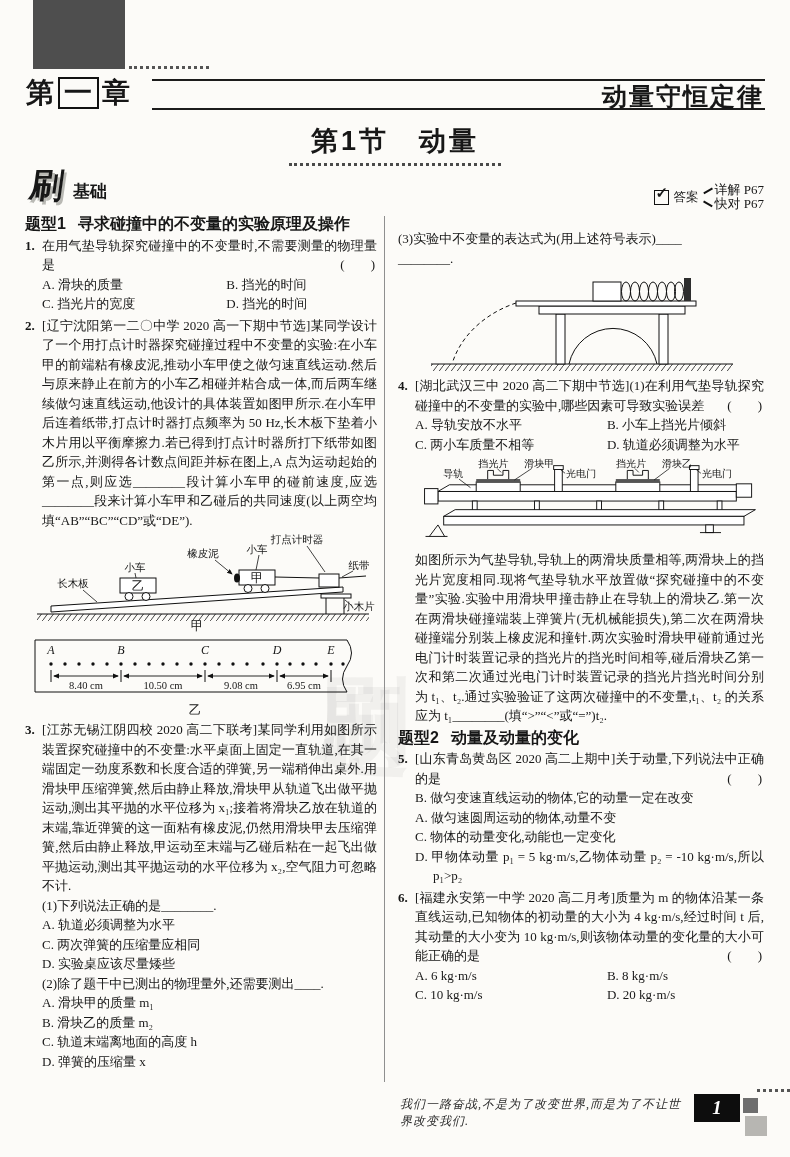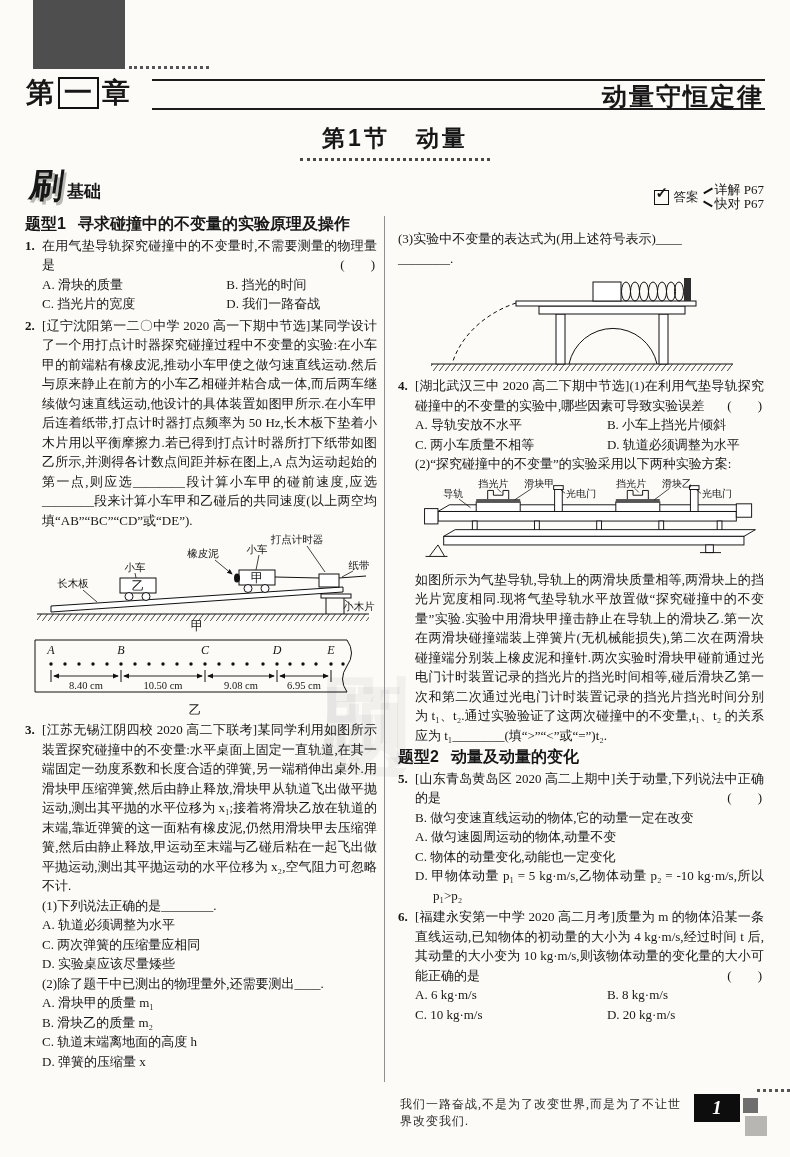--- a/index.html
+++ b/index.html
@@ -11,25 +11,25 @@
   .corner-dots { position:absolute; left:129px; top:66px; width:80px; border-top:3px dotted #555; }
   .chapter { position:absolute; left:26px; top:74px; font-family:"Liberation Sans",sans-serif;
              font-weight:bold; font-size:28px; letter-spacing:1px; display:flex; align-items:center; }
   .chapter .boxed { display:inline-block; border:2px solid #111; padding:0 4px; margin:0 3px; line-height:28px; }
   .rule { position:absolute; left:152px; width:613px; height:2px; background:#1c1c1c; }
   .rule-top { top:79px; } .rule-bottom { top:108px; }
   .book-title { position:absolute; right:26px; top:80px; font-family:"Liberation Sans",sans-serif;
                 font-weight:bold; font-size:25px; letter-spacing:2px; }
   .section-row { position:absolute; left:0; top:123px; width:100%; text-align:center; }
   .section-title { display:inline-block; font-family:"Liberation Sans",sans-serif; font-weight:bold;
-                   font-size:23px; letter-spacing:3px; padding:0 22px 4px; border-bottom:3px dotted #4a4a4a; }
+                   font-size:27px; letter-spacing:3px; padding:0 22px 4px; border-bottom:3px dotted #4a4a4a; }
   .logo { position:absolute; left:30px; top:167px; display:flex; align-items:flex-end; }
   .logo-big { font-family:"Liberation Sans",sans-serif; font-weight:bold; font-size:34px; line-height:36px;
               transform:skewX(-8deg); text-shadow:2.5px 2.5px 0 #b9b9b4; }
-  .logo-small { font-family:"Liberation Sans",sans-serif; font-weight:bold; font-size:17px; line-height:22px; margin-left:3px; }
+  .logo-small { font-family:"Liberation Sans",sans-serif; font-weight:bold; font-size:17px; line-height:22px; margin-left:9px; }
   .answer-box { position:absolute; right:26px; top:183px; display:flex; align-items:center; font-size:12.5px; }
   .cbx { position:relative; width:13px; height:13px; border:1.6px solid #111; margin-right:5px; }
   .cbx i { position:absolute; left:1px; top:-7px; font-style:normal; font-weight:bold; font-size:15px; }
   .answer-label { margin-right:4px; }
   .brace { width:9px; height:26px; position:relative; margin-right:3px; }
   .brace::before,.brace::after { content:""; position:absolute; left:0; width:10px; height:1.5px; background:#111; }
   .brace::before { top:6px; transform:rotate(-30deg); }
   .brace::after { bottom:6px; transform:rotate(30deg); }
   .answer-pages { display:flex; flex-direction:column; font-size:13px; line-height:14px; }
 
@@ -52,21 +52,21 @@
   svg text { font-family:"Liberation Sans",sans-serif; font-size:10.5px; fill:#151515; }
   svg text.serif { font-family:"Liberation Serif",serif; }
   svg text.cap { font-size:12.5px; }
   svg text.pt { font-style:italic; font-size:12px; }
 
   
   .watermark { position:absolute; left:300px; top:600px; font-size:95px; font-weight:bold;
                color:rgba(60,60,60,0.055); writing-mode:vertical-rl; letter-spacing:10px;
                font-family:"Liberation Sans",sans-serif; pointer-events:none; }
   .footer-quote { position:absolute; left:400px; top:1096px; width:292px; font-size:12px;
-                  color:#2b2b2b; letter-spacing:1px; }
+                  font-style:italic; color:#2b2b2b; letter-spacing:1px; }
   .page-num { position:absolute; left:694px; top:1094px; width:46px; height:28px; background:#0d0d0d;
               color:#fff; font-weight:bold; font-style:italic; font-size:19px; text-align:center; line-height:27px; }
   .sq1 { position:absolute; left:743px; top:1098px; width:15px; height:15px; background:#6e6e6e; }
   .sq2 { position:absolute; left:745px; top:1116px; width:22px; height:20px; background:#b7b6b2; }
   .footer-dots { position:absolute; left:757px; top:1089px; width:33px; border-top:3px dotted #555; }
 </style>
 </head>
 <body>
 
 <div class="page">
@@ -112,21 +112,21 @@
     <div class="q">
       <span class="qnum">1.</span>
       <div class="qtext">
         <span>在用气垫导轨探究碰撞中的不变量时,不需要测量的物理量是</span>
         <span class="bracket">(        )</span>
       </div>
       <div class="opt-grid">
         <span class="opt">A. 滑块的质量</span>
         <span class="opt">B. 挡光的时间</span>
         <span class="opt">C. 挡光片的宽度</span>
-        <span class="opt">D. 我们一路奋战</span>
+        <span class="opt">D. 挡光的时间</span>
       </div>
     </div>
 
     <div class="q">
       <span class="qnum">2.</span>
       <div class="qtext">[辽宁沈阳第一二〇中学 2020 高一下期中节选]某同学设计了一个用打点计时器探究碰撞过程中不变量的实验:在小车甲的前端粘有橡皮泥,推动小车甲使之做匀速直线运动.然后与原来静止在前方的小车乙相碰并粘合成一体,而后两车继续做匀速直线运动,他设计的具体装置如图甲所示.在小车甲后连着纸带,打点计时器打点频率为 50 Hz,长木板下垫着小木片用以平衡摩擦力.若已得到打点计时器所打下纸带如图乙所示,并测得各计数点间距并标在图上,A 点为运动起始的第一点,则应选________段计算小车甲的碰前速度,应选________段来计算小车甲和乙碰后的共同速度(以上两空均填“AB”“BC”“CD”或“DE”).</div>
     </div>
 
     <div class="fig">
       <svg width="352" height="100" viewBox="0 0 352 100">
@@ -292,21 +292,20 @@
       <div class="qtext">
         <span>[湖北武汉三中 2020 高二下期中节选](1)在利用气垫导轨探究碰撞中的不变量的实验中,哪些因素可导致实验误差</span>
         <span class="bracket">(        )</span>
       </div>
       <div class="opt-grid">
         <span class="opt">A. 导轨安放不水平</span>
         <span class="opt">B. 小车上挡光片倾斜</span>
         <span class="opt">C. 两小车质量不相等</span>
         <span class="opt">D. 轨道必须调整为水平</span>
       </div>
-      <div>(2)“探究碰撞中的不变量”的实验采用以下两种实验方案:</div>
 
       <div class="fig">
         <svg width="350" height="92" viewBox="0 0 366 94">
           <polygon points="36,29 348,29 336,36 24,36" fill="#fff" stroke="#111"></polygon>
           <rect x="24" y="36" width="312" height="10" fill="#fff" stroke="#111"></rect>
           <rect x="10" y="33" width="14" height="16" fill="#fff" stroke="#111"></rect>
           <rect x="336" y="28" width="16" height="14" fill="#fff" stroke="#111"></rect>
           <g stroke="#111" fill="#fff">
             <rect x="60" y="46" width="5" height="11"></rect>
               <rect x="56" y="57" width="13" height="3"></rect>

